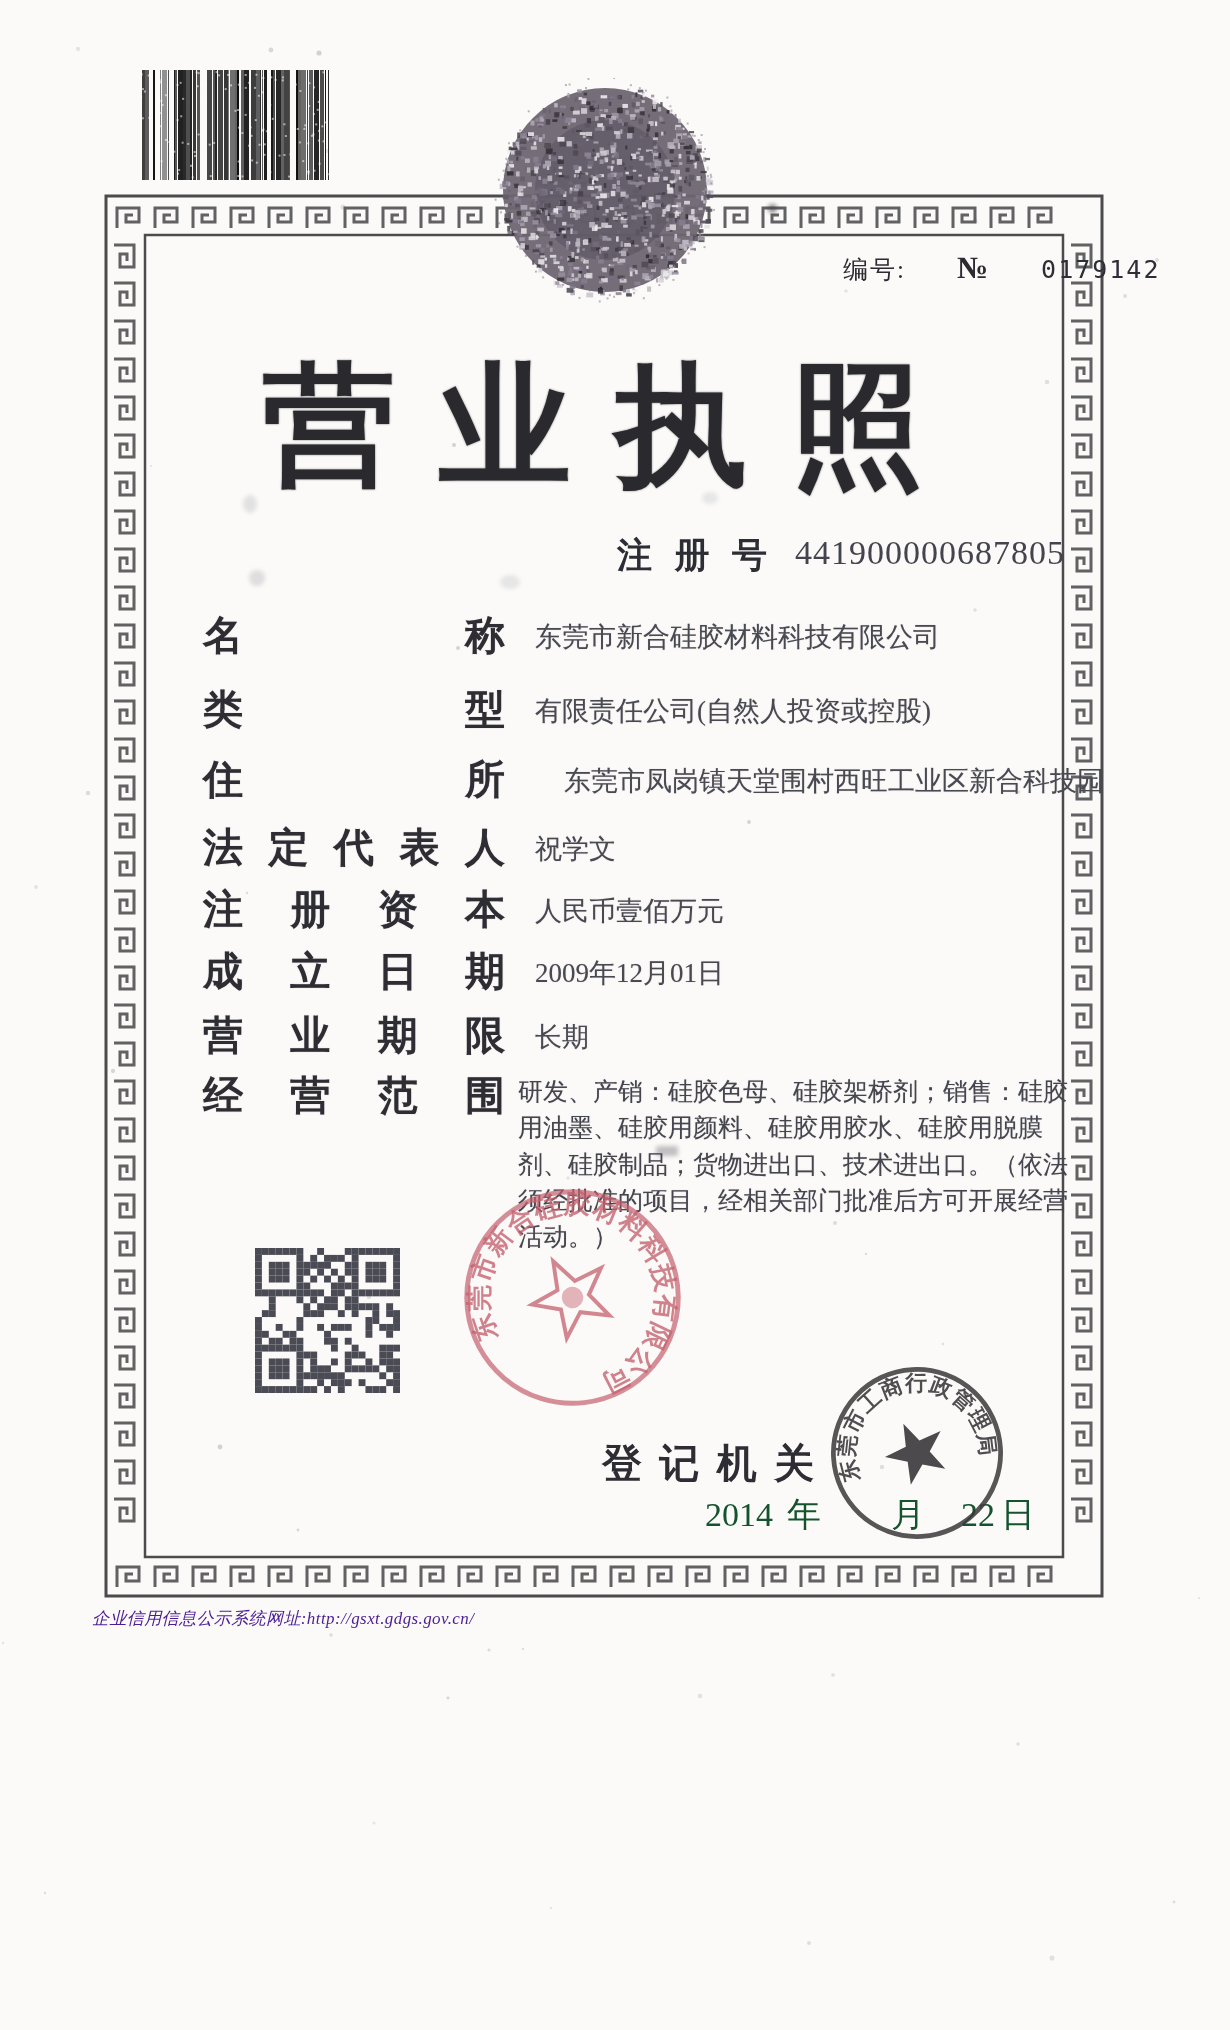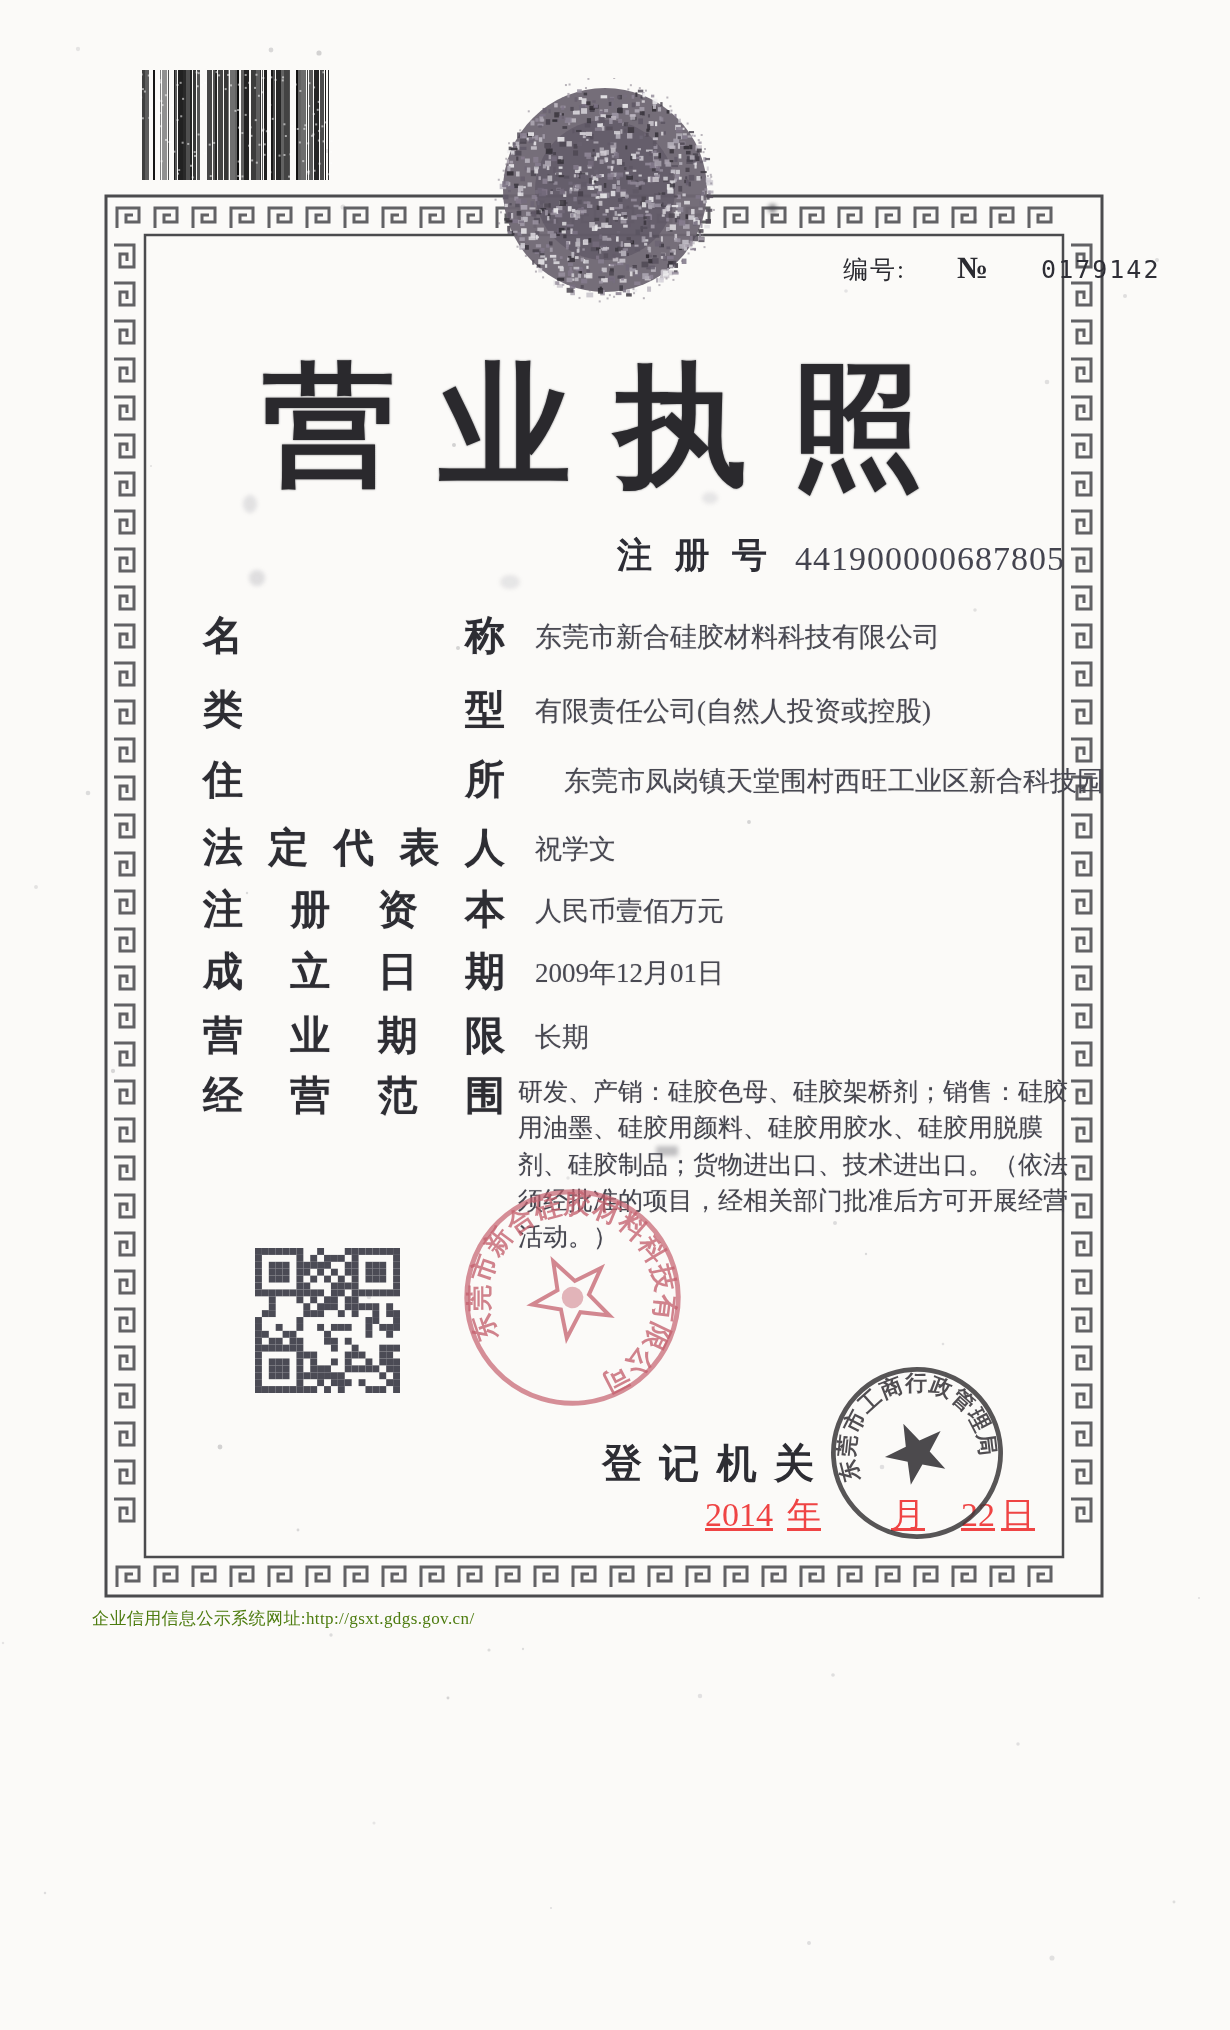--- a/index.html
+++ b/index.html
@@ -15,33 +15,33 @@
   .serial{position:absolute;left:843px;top:250px;display:flex;align-items:baseline;color:#2b2b31;gap:43px;}
   .serial-label{font-size:25px;letter-spacing:2px;}
   .serial-sign{font-size:31px;font-weight:700;margin:0 10px 0 8px;}
   .serial-num{font-size:25px;font-family:"DejaVu Sans Mono",monospace;letter-spacing:2px;color:#2e2e36;}
   .title{position:absolute;top:338px;left:0;width:1230px;margin:0;text-align:center;
          font-family:"Liberation Sans",sans-serif;font-size:132px;font-weight:900;
          letter-spacing:44px;box-sizing:border-box;color:#2a292d;
          text-shadow:0 0 2px rgba(40,40,46,.7);}
   .regno{position:absolute;left:0;top:532px;width:1230px;height:50px;}
   .regno-label{position:absolute;left:617px;top:0;width:150px;font-size:35px;font-weight:700;color:#2d2d35;}
-  .regno-value{position:absolute;left:795px;top:8px;font-size:34px;letter-spacing:1px;color:#44444f;}
+  .regno-value{position:absolute;left:795px;top:2px;font-size:34px;letter-spacing:1px;color:#44444f;}
   .row{position:absolute;left:0;width:1230px;height:60px;}
   .flabel{position:absolute;left:203px;top:0;width:302px;font-size:40px;font-weight:700;color:#2d2d33;
           text-shadow:0 0 1px rgba(45,45,55,.4);}
   .fvalue{position:absolute;left:535px;top:11px;font-size:27px;color:#494952;white-space:nowrap;
           text-shadow:0 0 1px rgba(70,70,82,.35);}
   .row-address .fvalue{left:520px;margin-left:44px;}
   .row-scope .fvalue{left:518px;top:6px;width:574px;white-space:normal;font-size:25px;line-height:1.45;color:#45454e;}
   .registry{position:absolute;left:602px;top:1436px;width:212px;font-size:40px;font-weight:700;color:#2d2d33;}
   .issue-date{position:absolute;left:705px;top:1492px;display:flex;align-items:baseline;
-              font-size:34px;color:#ef4444;text-decoration:underline;}
+              font-size:34px;color:#14532d;}
   .d-yu{margin-left:14px;} .d-mu{margin-left:70px;} .d-day{margin-left:36px;} .d-du{margin-left:6px;}
-  .footer-left{position:absolute;left:92px;top:1607px;font-size:17px;color:#4d7c0f;letter-spacing:.4px;}
+  .footer-left{position:absolute;left:92px;top:1607px;font-size:17px;color:#4c1d95;letter-spacing:.4px;font-style:italic;}
   .footer-right{position:absolute;left:672px;top:1599px;font-size:23px;font-weight:600;color:#2f2f36;}
   .smudge{position:absolute;background:#8a8a96;border-radius:50%;filter:blur(2px);}
 </style>
 </head>
 <body>
 
 <div class="page">
 
   <svg class="frame" width="1230" height="2030" viewBox="0 0 1230 2030">
     <rect x="106" y="196" width="996" height="1400" fill="none" stroke="#4b4b4e" stroke-width="3"></rect>

